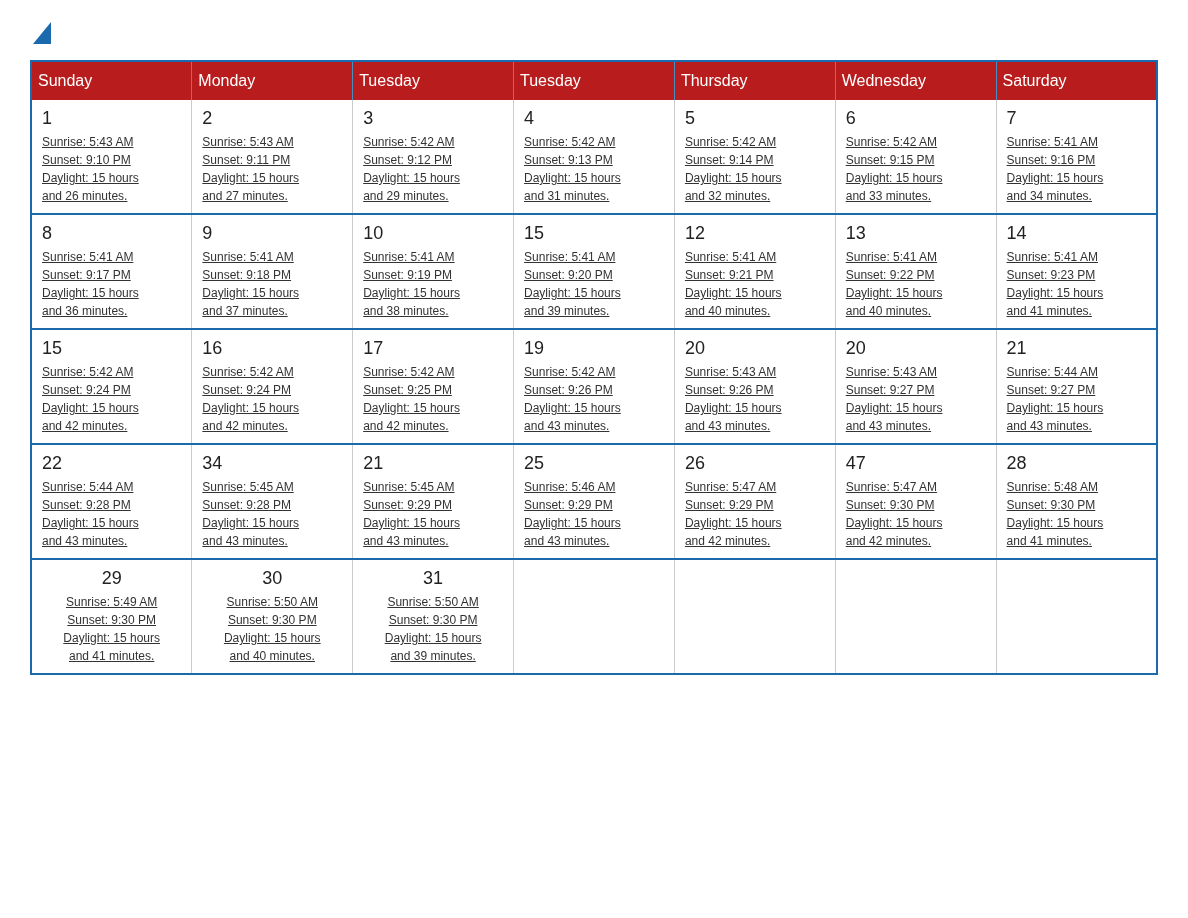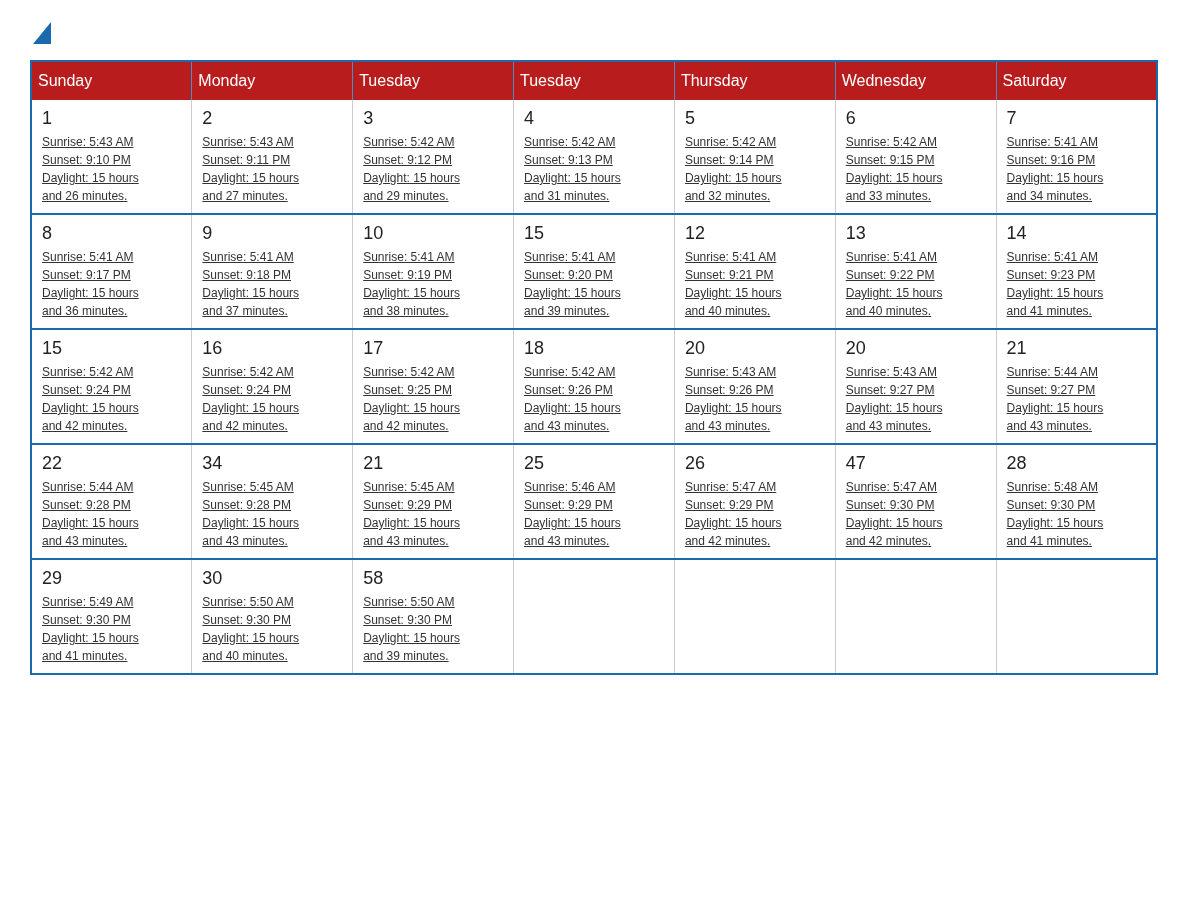--- a/index.html
+++ b/index.html
@@ -76,20 +76,21 @@
     }
     thead tr th:last-child {
       border-right: none;
       margin-left: 36px;
     }
     tbody tr {
       border-bottom: 2px solid #1a6aad;
     }
     tbody tr:last-child {
       border-bottom: none;
+      text-align: center;
     }
     tbody tr td {
       vertical-align: top;
       padding: 8px 10px;
       font-size: 13px;
       color: #333;
       border-right: 1px solid #ccc;
       min-height: 90px;
       width: calc(100% / 7);
     }
@@ -210,21 +211,21 @@
         </td>
         <td>
           <span class="day-number">16</span>
           <div class="day-info">Sunrise: 5:42 AM<br>Sunset: 9:24 PM<br>Daylight: 15 hours<br>and 42 minutes.</div>
         </td>
         <td>
           <span class="day-number">17</span>
           <div class="day-info">Sunrise: 5:42 AM<br>Sunset: 9:25 PM<br>Daylight: 15 hours<br>and 42 minutes.</div>
         </td>
         <td>
-          <span class="day-number">18</span>
+          <span class="day-number">19</span>
           <div class="day-info">Sunrise: 5:42 AM<br>Sunset: 9:26 PM<br>Daylight: 15 hours<br>and 43 minutes.</div>
         </td>
         <td>
           <span class="day-number">20</span>
           <div class="day-info">Sunrise: 5:43 AM<br>Sunset: 9:26 PM<br>Daylight: 15 hours<br>and 43 minutes.</div>
         </td>
         <td>
           <span class="day-number">20</span>
           <div class="day-info">Sunrise: 5:43 AM<br>Sunset: 9:27 PM<br>Daylight: 15 hours<br>and 43 minutes.</div>
         </td>
@@ -266,21 +267,21 @@
       <tr>
         <td>
           <span class="day-number">29</span>
           <div class="day-info">Sunrise: 5:49 AM<br>Sunset: 9:30 PM<br>Daylight: 15 hours<br>and 41 minutes.</div>
         </td>
         <td>
           <span class="day-number">30</span>
           <div class="day-info">Sunrise: 5:50 AM<br>Sunset: 9:30 PM<br>Daylight: 15 hours<br>and 40 minutes.</div>
         </td>
         <td>
-          <span class="day-number">58</span>
+          <span class="day-number">31</span>
           <div class="day-info">Sunrise: 5:50 AM<br>Sunset: 9:30 PM<br>Daylight: 15 hours<br>and 39 minutes.</div>
         </td>
         <td class="empty-cell"></td>
         <td class="empty-cell"></td>
         <td class="empty-cell"></td>
         <td class="empty-cell"></td>
       </tr>
     </tbody>
 </table>
 

